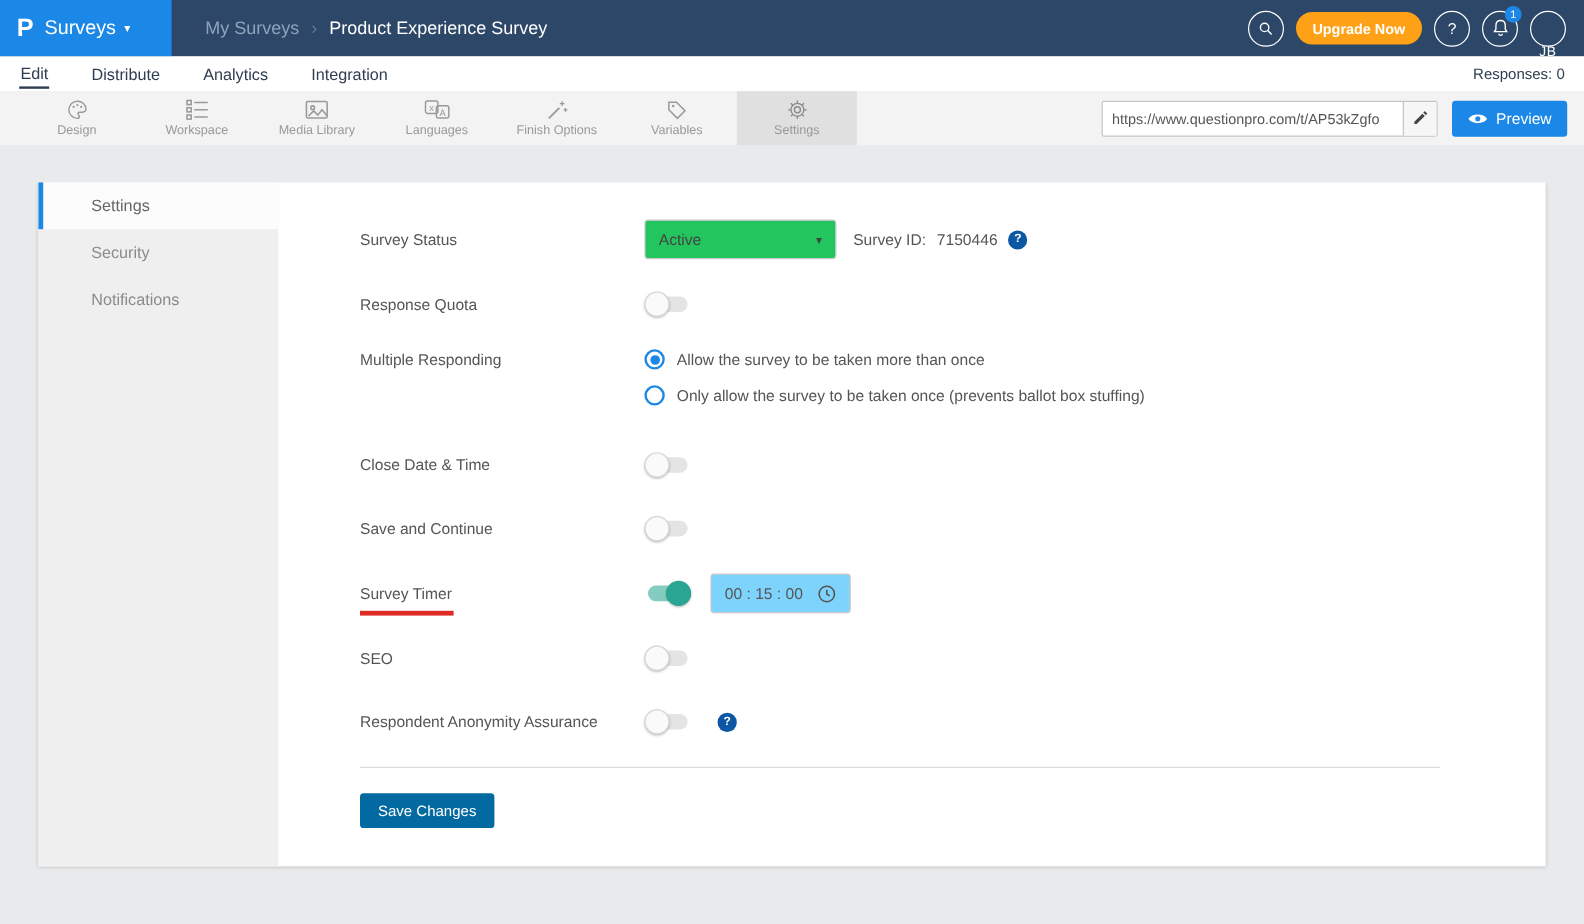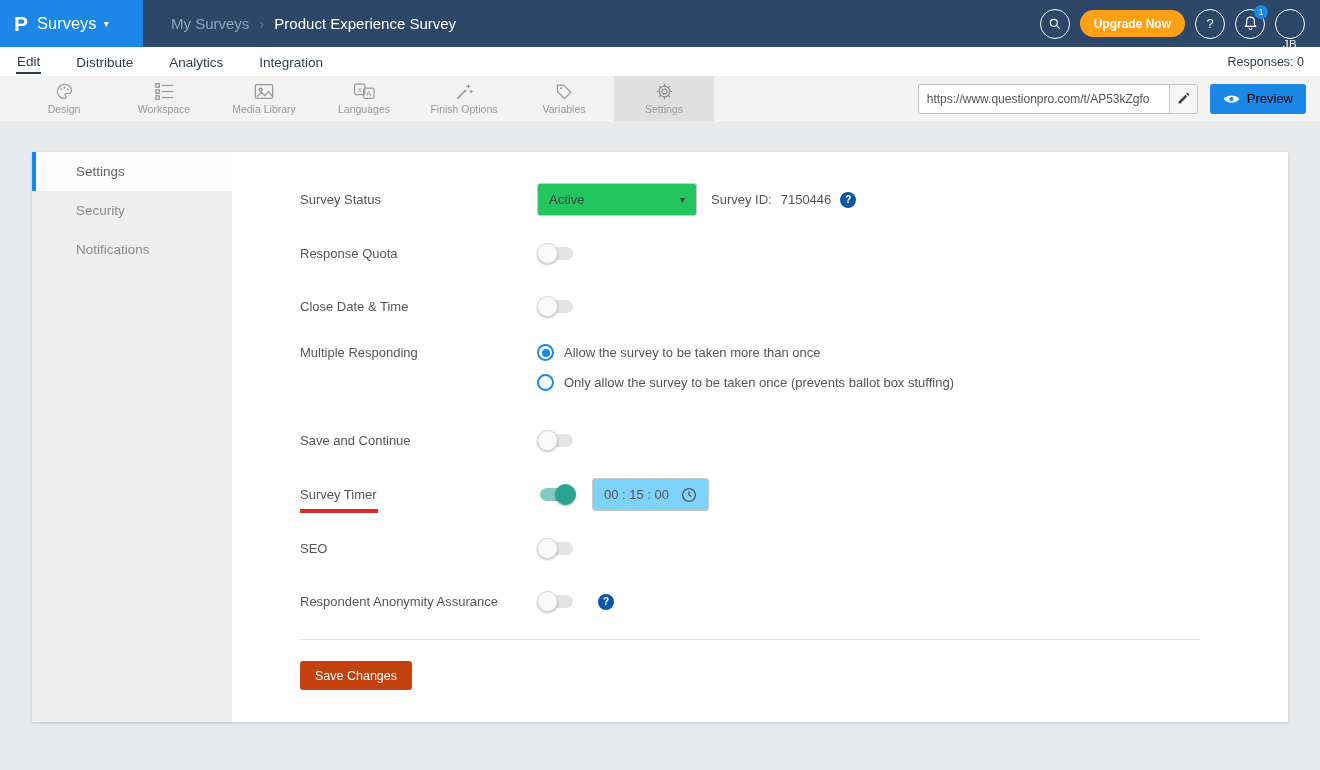--- a/index.html
+++ b/index.html
@@ -34,21 +34,21 @@
 
   
   .toolbar { position:absolute; top:76px; left:0; right:0; height:45px; background:#f3f3f3; display:flex; align-items:stretch; padding-left:14px; }
   .tool-item { width:100px; display:flex; flex-direction:column; align-items:center; justify-content:center; gap:2px; cursor:pointer; }
   .tool-item.active { background:#e0e0e0; }
   .tool-label { font-size:10.5px; color:#999; white-space:nowrap; }
   .toolbar-right { margin-left:auto; display:flex; align-items:center; gap:12px; padding-right:14px; }
   .url-box { display:flex; align-items:center; width:280px; height:30px; background:#fff; border:1px solid #c5c5c5; border-radius:2px; }
   .url-input { flex:1; min-width:0; border:none; outline:none; background:transparent; font-size:12px; color:#555; padding:0 8px; font-family:inherit; }
   .url-edit { width:28px; height:100%; display:flex; align-items:center; justify-content:center; border-left:1px solid #c5c5c5; background:#f6f6f6; cursor:pointer; }
-  .preview-btn { height:30px; background:#1b87e6; color:#000000; border-radius:3px; display:flex; align-items:center; gap:7px; padding:0 13px; font-size:13px; cursor:pointer; }
+  .preview-btn { height:30px; background:#1b87e6; color:#ffffff; border-radius:3px; display:flex; align-items:center; gap:7px; padding:0 13px; font-size:13px; cursor:pointer; }
 
   
   .card { position:absolute; left:32px; right:32px; top:152px; height:570px; background:#fff; box-shadow:0 1px 3px rgba(0,0,0,.16); display:flex; }
   .side { width:200px; background:#efefef; flex-shrink:0; }
   .side-item { height:39px; display:flex; align-items:center; padding-left:44px; font-size:13.5px; color:#8b8b8b; cursor:pointer; position:relative; }
   .side-item.active { background:#fcfcfc; color:#666; }
   .side-item.active::before { content:""; position:absolute; left:0; top:0; bottom:0; width:4px; background:#1b87e6; }
 
   .content { flex:1; padding:31px 88px 0 68px; }
   .row { display:flex; align-items:center; margin-bottom:22px; min-height:31px; }
@@ -75,21 +75,21 @@
 
   .time-box { display:flex; align-items:center; gap:12px; border:1px solid #c9c9c9; border-radius:3px; height:33px; padding:0 11px; margin-left:19px; cursor:text; background:#7dd3fc; }
   .time-text { font-size:13px; color:#555; }
 
   .annotated { position:relative; display:inline-block; }
   .annotated::after { content:""; position:absolute; left:0; bottom:-10px; width:102%; height:4px; background:#df2b26; }
 
   .anon-help { margin-left:25px; }
 
   .divider { border:none; border-top:1px solid #dcdcdc; margin:22px 0 21px; }
-  .save-btn { height:29px; padding:0 15px; background:#c2410c; color:#fff; font-size:12.5px; border:none; border-radius:3px; display:inline-flex; align-items:center; cursor:pointer; font-family:inherit; }
+  .save-btn { height:29px; padding:0 15px; background:#0369a1; color:#fff; font-size:12.5px; border:none; border-radius:3px; display:inline-flex; align-items:center; cursor:pointer; font-family:inherit; }
 
   svg { display:block; }
 </style>
 </head>
 <body>
 
 <div class="header">
   <div class="logo-area">
     <span class="logo-p">P</span>
     <span class="product-name">Surveys</span>
@@ -271,46 +271,46 @@
       <div class="sid">
         <span>Survey ID:</span>
         <span>7150446</span>
         <span class="help-dot">?</span>
       </div>
     </div>
 
     
     <div class="row">
       <div class="row-label">Response Quota</div>
-      <div class="toggle"></div>
-    </div>
-
-    
-    <div class="row">
-      <div class="row-label">Close Date &amp; Time</div>
       <div class="toggle"></div>
     </div>
 
     
     <div class="row top-align" style="margin-bottom:34px;">
       <div class="row-label">Multiple Responding</div>
       <div class="radio-group">
         <div class="radio-row">
           <span class="radio checked"></span>
           <span class="radio-label">Allow the survey to be taken more than once</span>
         </div>
         <div class="radio-row">
           <span class="radio"></span>
           <span class="radio-label">Only allow the survey to be taken once (prevents ballot box stuffing)</span>
         </div>
       </div>
     </div>
 
     
     <div class="row">
+      <div class="row-label">Close Date &amp; Time</div>
+      <div class="toggle"></div>
+    </div>
+
+    
+    <div class="row">
       <div class="row-label">Save and Continue</div>
       <div class="toggle"></div>
     </div>
 
     
     <div class="row">
       <div class="row-label">
         <span class="annotated">Survey Timer</span>
       </div>
       <div class="toggle on"></div>

